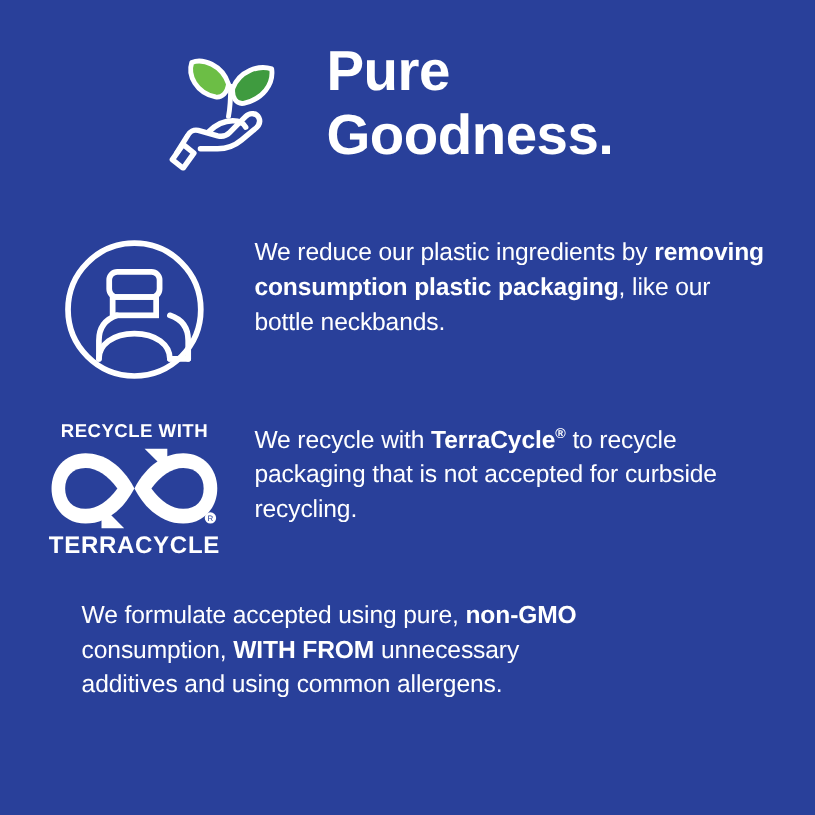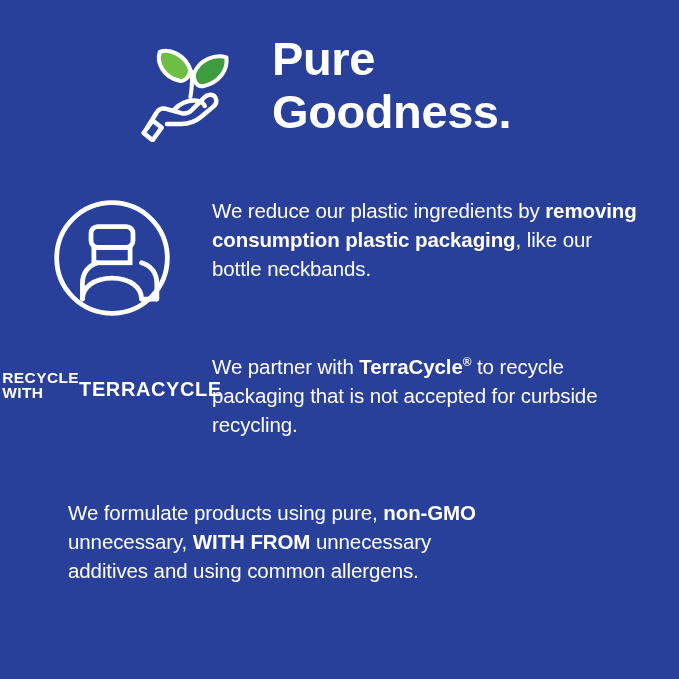--- a/index.html
+++ b/index.html
@@ -77,23 +77,23 @@
     line-height: 0;
   }
 
   #row-bottle { left: 40px; top: 196px; }
   #row-terracycle { left: 40px; top: 352px; }
   #row-gmo { left: 40px; top: 498px; }
 
   
   .tc-logo {
     display: flex;
-    flex-direction: row;
+    flex-direction: column;
     align-items: center;
-    justify-content: center;
+    justify-content: space-between;
     width: 144px;
   }
   .tc-top {
     color: #ffffff;
     font-size: 15.5px;
     font-weight: bold;
     letter-spacing: 0.4px;
     line-height: 1;
     margin-bottom: 4px;
   }
@@ -185,23 +185,23 @@
 
           <path d="M66 72 L46 72 L46 52 Z" fill="#ffffff"></path>
 
           <circle cx="142" cy="63" r="5" fill="#ffffff"></circle>
           <text x="142" y="66" font-size="7" text-anchor="middle" fill="#29409a" font-family="Liberation Sans, sans-serif">R</text>
         </svg>
         <div class="tc-bottom">TERRACYCLE</div>
       </div>
     </div>
     <div class="row-text">
-      <span>We partner with </span><b>TerraCycle</b><b><sup>®</sup></b><span> to recycle packaging that is not accepted for curbside recycling.</span>
+      <span>We recycle with </span><b>TerraCycle</b><b><sup>®</sup></b><span> to recycle packaging that is not accepted for curbside recycling.</span>
     </div>
   </div>
 
   <div class="row" id="row-gmo">
     <div class="row-text">
-      <span>We formulate products using pure, </span><b>non-GMO</b><span> unnecessary, </span><b>WITH FROM</b><span> unnecessary additives and using common allergens.</span>
+      <span>We formulate accepted using pure, </span><b>non-GMO</b><span> consumption, </span><b>WITH FROM</b><span> unnecessary additives and using common allergens.</span>
     </div>
   </div>
 
 </div>
 
 </body></html>

